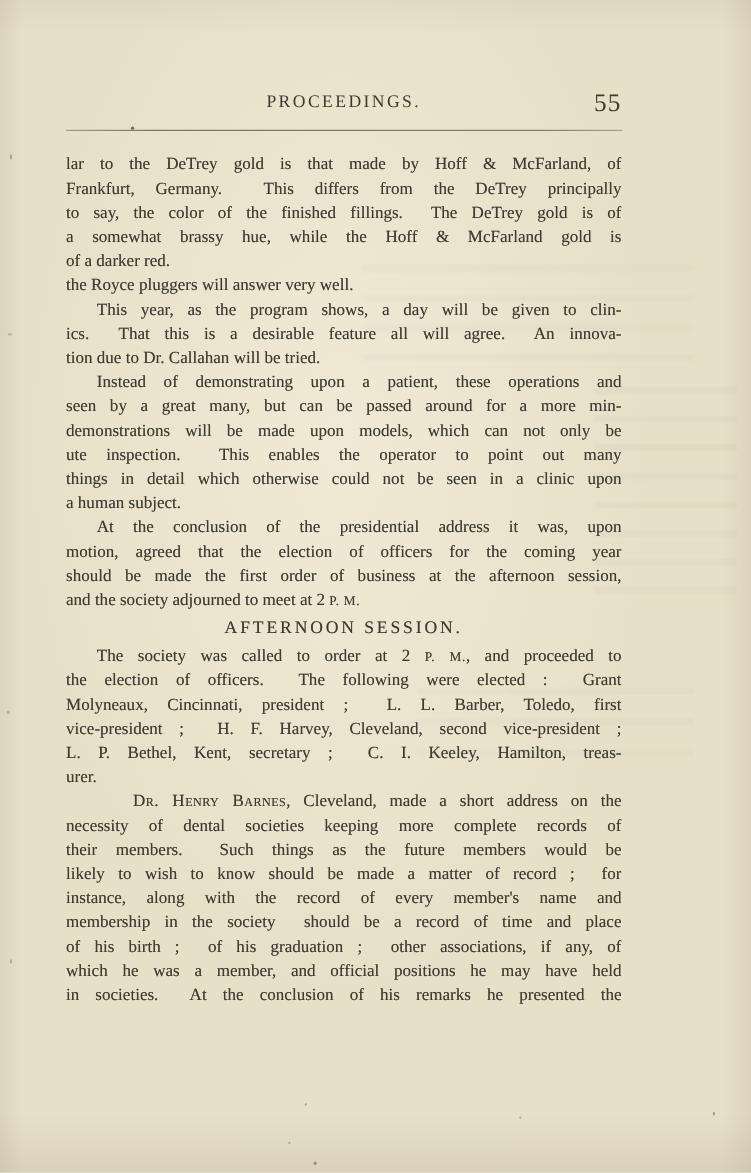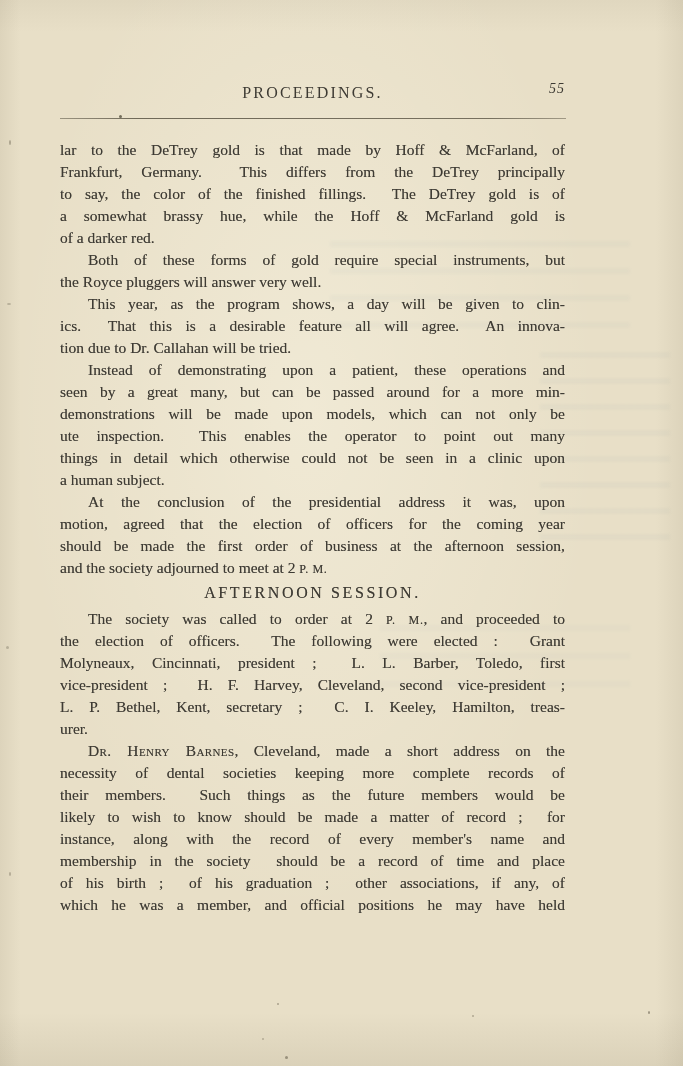--- a/index.html
+++ b/index.html
@@ -17,21 +17,21 @@
       #e8dfc7;
     color:#3d3a33;
   }
   
   .page-header{position:absolute;left:60px;top:84px;width:505px;height:22px;}
   .running-title{
     position:absolute;left:0;right:0;text-align:center;
     font-size:16px;letter-spacing:2.2px;color:#3d3a33;
   }
   .page-number{
-    position:absolute;right:0;top:-3px;font-size:14px;letter-spacing:1px;color:#3d3a33;font-style:italic;
+    position:absolute;right:0;top:-3px;font-size:23px;letter-spacing:1px;color:#3d3a33;
   }
   .header-rule{
     position:absolute;left:60px;top:118px;width:506px;height:1px;
     background:linear-gradient(90deg, rgba(90,84,68,0.55), rgba(90,84,68,0.85) 15%, rgba(90,84,68,0.8) 85%, rgba(90,84,68,0.5));
   }
   .rule-dot{
     position:absolute;left:119px;top:115px;width:3px;height:3px;border-radius:50%;
     background:#55503f;opacity:.8;
   }
   
@@ -45,21 +45,21 @@
     white-space:normal;overflow:hidden;height:22px;
   }
   .line.parlast{text-align-last:left;}
   .line.indent{text-indent:28px;}
   .section-heading{
     text-align:center;text-align-last:center;
     font-size:16px;letter-spacing:2.6px;
     margin:3px 0 4px 0;height:22px;line-height:22px;color:#3e3b34;
   }
   .caps-small{font-size:.78em;letter-spacing:.6px;}
-  .smallcaps{font-variant:small-caps;letter-spacing:.4px;}
+  .smallcaps{font-variant:small-caps;letter-spacing:.4px;margin-left:33px;}
   
   .showthrough{
     position:absolute;pointer-events:none;opacity:.55;filter:blur(1.6px);
   }
   .showthrough.s1{left:330px;top:228px;width:300px;height:110px;
     background:repeating-linear-gradient(180deg, transparent 0 13px, rgba(105,135,150,.085) 13px 19px, transparent 19px 27px);}
   .showthrough.s2{left:540px;top:340px;width:130px;height:200px;
     background:repeating-linear-gradient(180deg, transparent 0 12px, rgba(105,135,150,.09) 12px 18px, transparent 18px 26px);}
   .showthrough.s3{left:380px;top:612px;width:250px;height:95px;
     background:repeating-linear-gradient(180deg, transparent 0 13px, rgba(105,135,150,.075) 13px 19px, transparent 19px 28px);}
@@ -82,21 +82,20 @@
   <div class="showthrough s1"></div>
   <div class="showthrough s2"></div>
   <div class="showthrough s3"></div>
 
   <div class="page-body">
       <div class="line">lar to the DeTrey gold is that made by Hoff &amp; McFarland, of</div>
       <div class="line">Frankfurt, Germany.&nbsp; This differs from the DeTrey principally</div>
       <div class="line">to say, the color of the finished fillings.&nbsp; The DeTrey gold is of</div>
       <div class="line">a somewhat brassy hue, while the Hoff &amp; McFarland gold is</div>
       <div class="line parlast">of a darker red.</div>
-      <div class="line indent">Both of these forms of gold require special instruments, but</div>
       <div class="line parlast">the Royce pluggers will answer very well.</div>
       <div class="line indent">This year, as the program shows, a day will be given to clin-</div>
       <div class="line">ics.&nbsp; That this is a desirable feature all will agree.&nbsp; An innova-</div>
       <div class="line parlast">tion due to Dr. Callahan will be tried.</div>
       <div class="line indent">Instead of demonstrating upon a patient, these operations and</div>
       <div class="line">seen by a great many, but can be passed around for a more min-</div>
       <div class="line">demonstrations will be made upon models, which can not only be</div>
       <div class="line">ute inspection.&nbsp; This enables the operator to point out many</div>
       <div class="line">things in detail which otherwise could not be seen in a clinic upon</div>
       <div class="line parlast">a human subject.</div>
@@ -112,20 +111,21 @@
       <div class="line">L. P. Bethel, Kent, secretary ;&nbsp; C. I. Keeley, Hamilton, treas-</div>
       <div class="line parlast">urer.</div>
       <div class="line indent"><span class="smallcaps">Dr. Henry Barnes</span><span>, Cleveland, made a short address on the</span></div>
       <div class="line">necessity of dental societies keeping more complete records of</div>
       <div class="line">their members.&nbsp; Such things as the future members would be</div>
       <div class="line">likely to wish to know should be made a matter of record ;&nbsp; for</div>
       <div class="line">instance, along with the record of every member's name and</div>
       <div class="line">membership in the society&nbsp; should be a record of time and place</div>
       <div class="line">of his birth ;&nbsp; of his graduation ;&nbsp; other associations, if any, of</div>
       <div class="line">which he was a member, and official positions he may have held</div>
+      <div class="line">in societies.&nbsp; At the conclusion of his remarks he presented the</div>
     </div>
 
   <div class="speck" style="left:9px;top:140px;width:2px;height:5px;opacity:.45"></div>
   <div class="speck" style="left:7px;top:303px;width:4px;height:2px;opacity:.35"></div>
   <div class="speck" style="left:6px;top:646px;width:3px;height:3px;opacity:.35"></div>
   <div class="speck" style="left:9px;top:872px;width:2px;height:4px;opacity:.4"></div>
   <div class="speck" style="left:277px;top:1003px;width:2px;height:2px;opacity:.5"></div>
   <div class="speck" style="left:472px;top:1015px;width:2px;height:2px;opacity:.45"></div>
   <div class="speck" style="left:262px;top:1038px;width:2px;height:2px;opacity:.4"></div>
   <div class="speck" style="left:285px;top:1056px;width:3px;height:3px;opacity:.6"></div>

